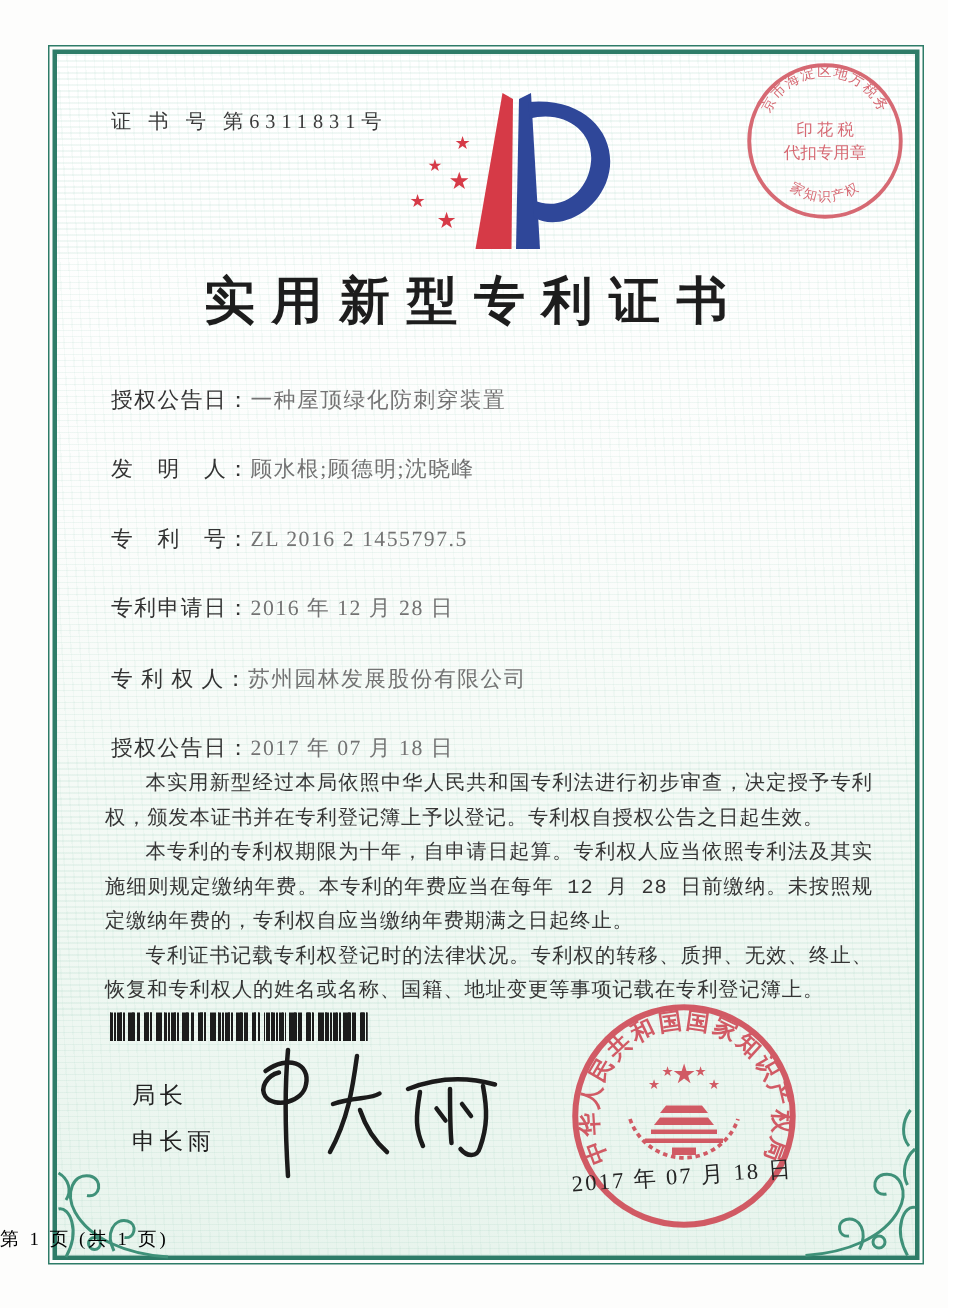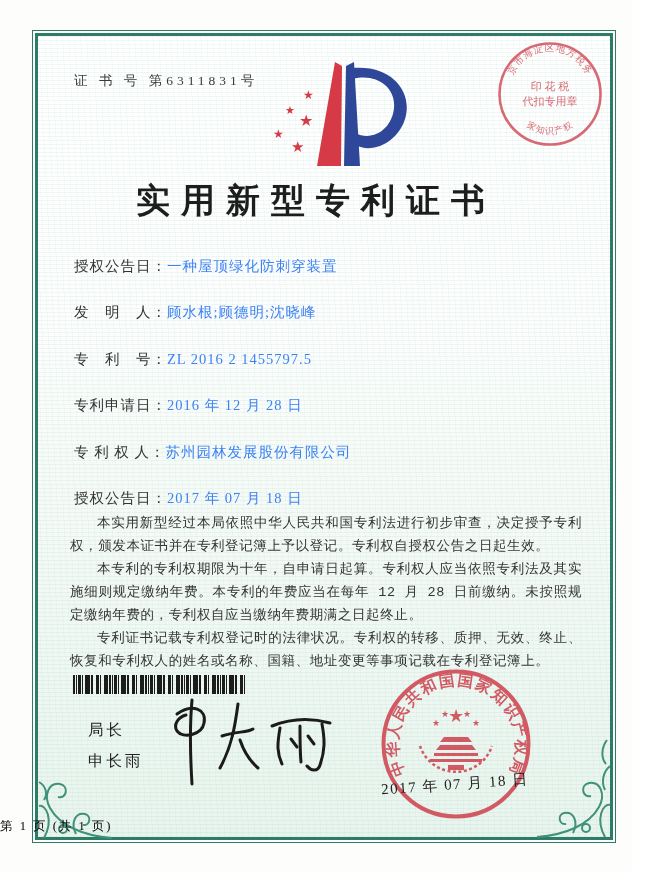--- a/index.html
+++ b/index.html
@@ -32,21 +32,21 @@
   .seal text{font-family:"Liberation Serif","DejaVu Serif",serif;}
   .title{
     position:absolute;left:0;top:178px;width:100%;text-align:center;z-index:3;
     font-size:34px;font-weight:700;letter-spacing:11px;color:#1d1d1d;
   }
   .field-row{
     position:absolute;left:74px;width:480px;z-index:3;
     font-size:14.5px;letter-spacing:1px;color:#333;white-space:nowrap;
   }
   .f-label{color:#333;}
-  .f-value{color:#3b82f6;}
+  .f-value{color:#737373;}
   .body-text{
     position:absolute;left:70px;top:512px;width:512px;z-index:3;
     font-size:13.5px;line-height:23px;text-align:justify;color:#353535;
     letter-spacing:0.6px;
     font-family:Liberation Mono, monospace;
   }
   .body-text p{margin:0;text-indent:2em;}
   .barcode{
     position:absolute;left:73px;top:675px;width:172px;height:19px;z-index:3;
     background:

